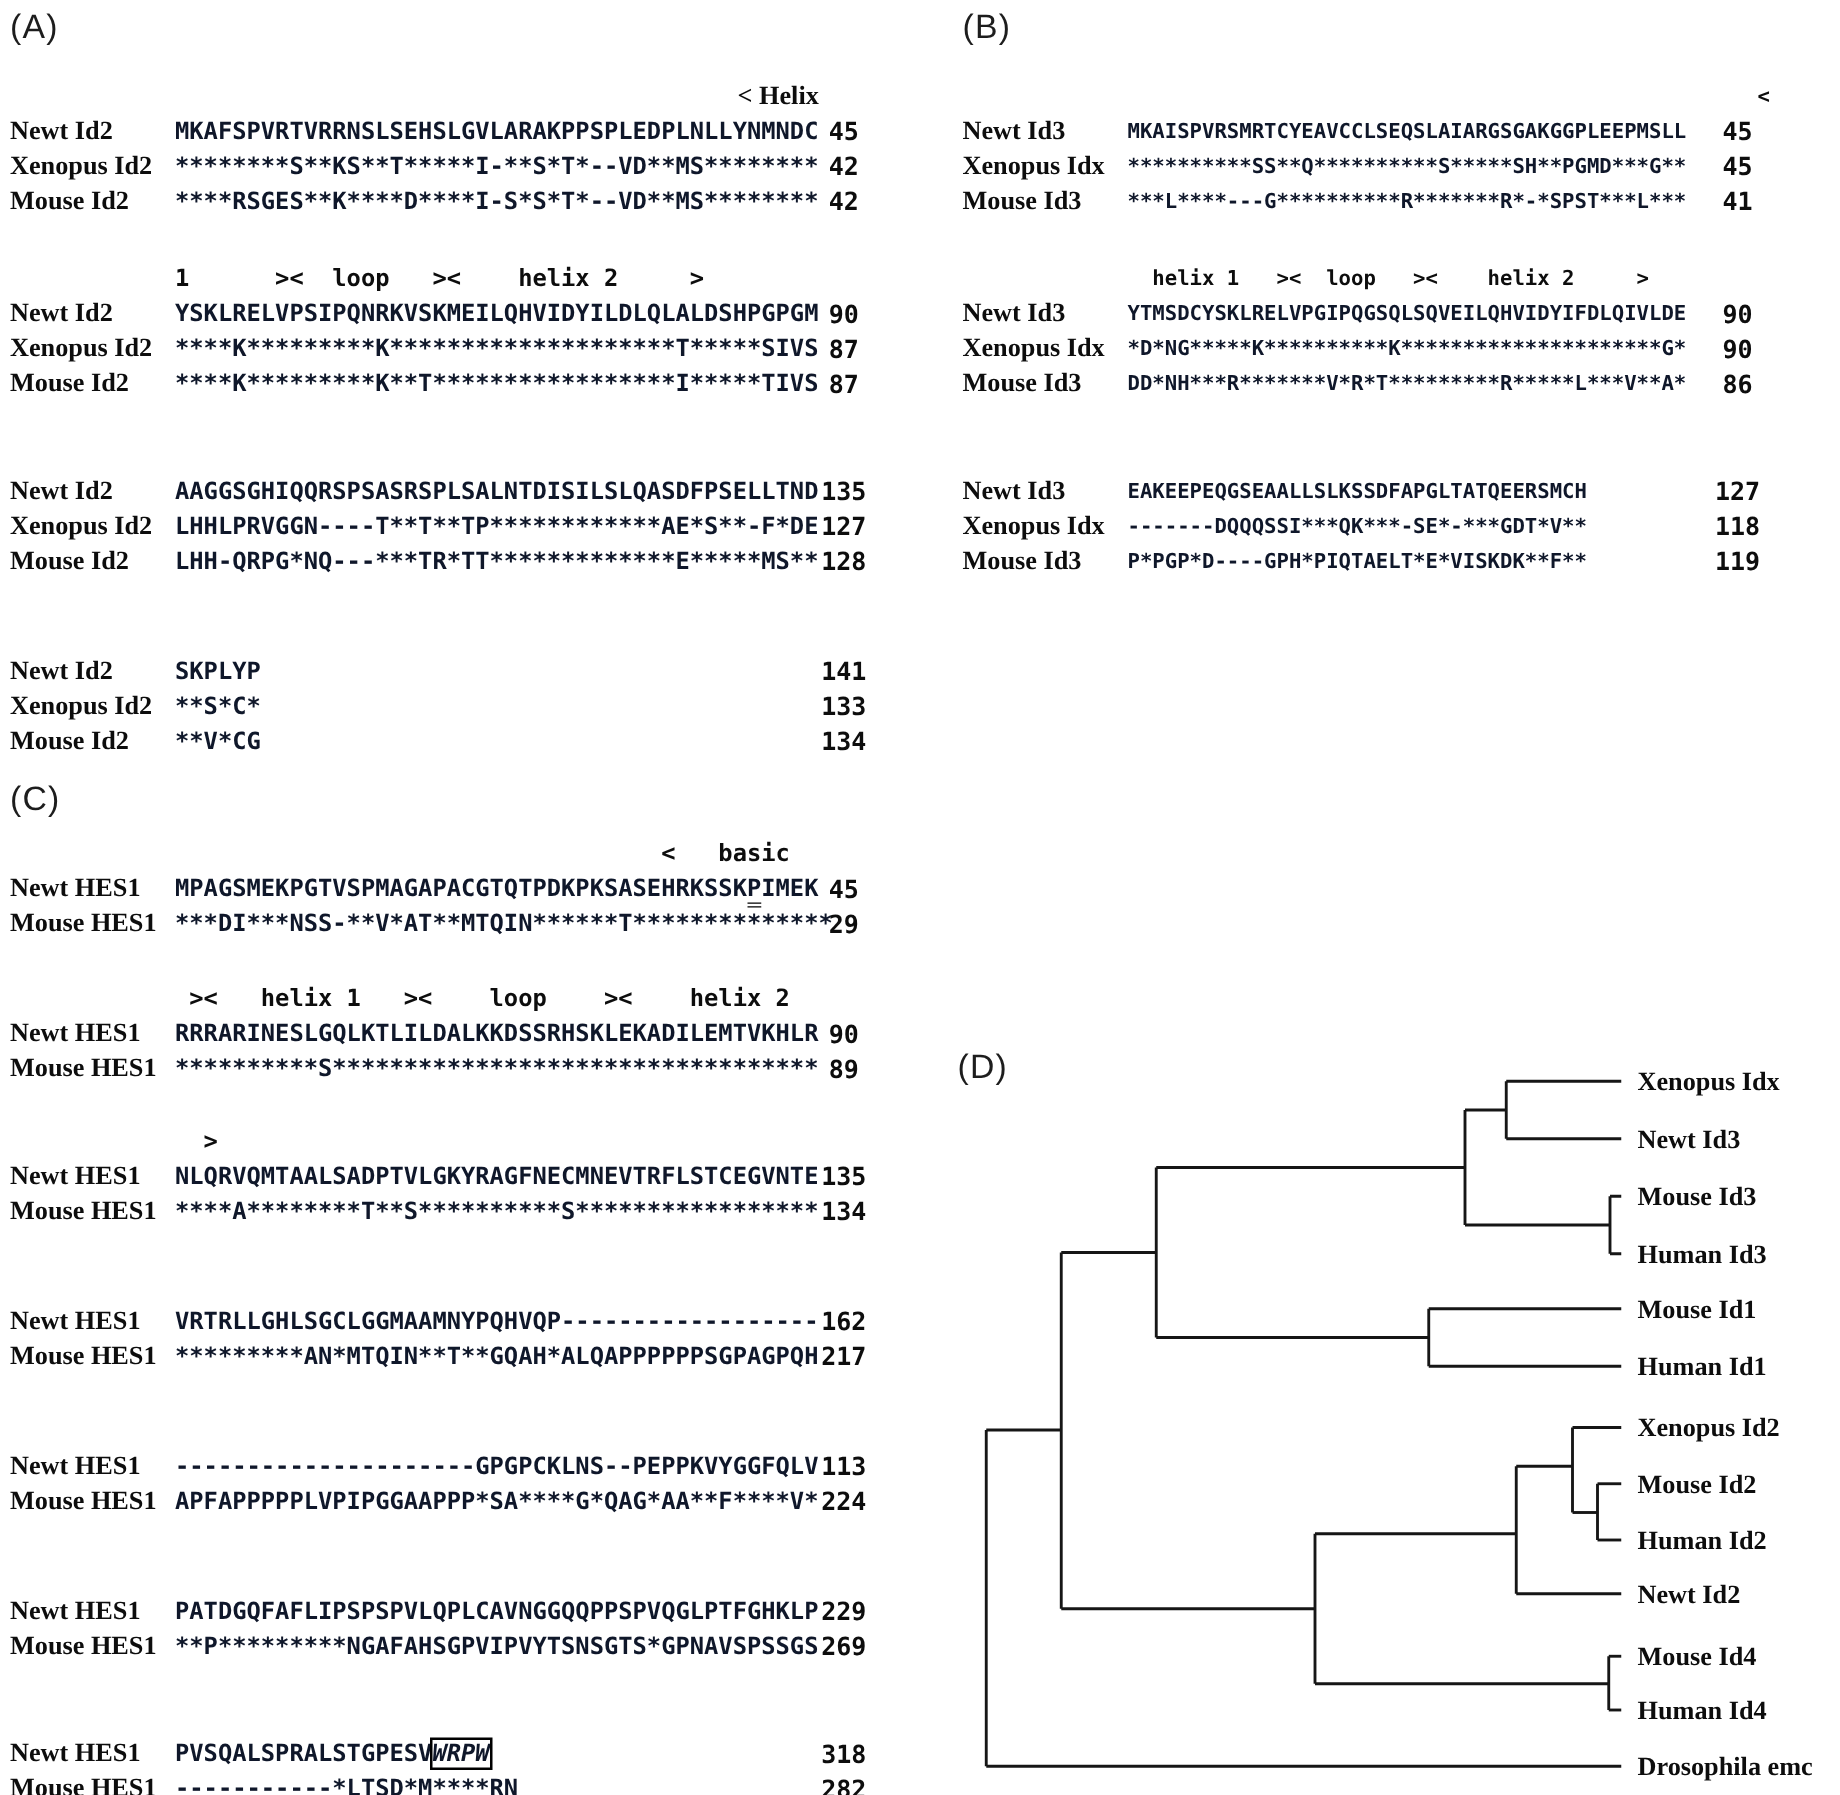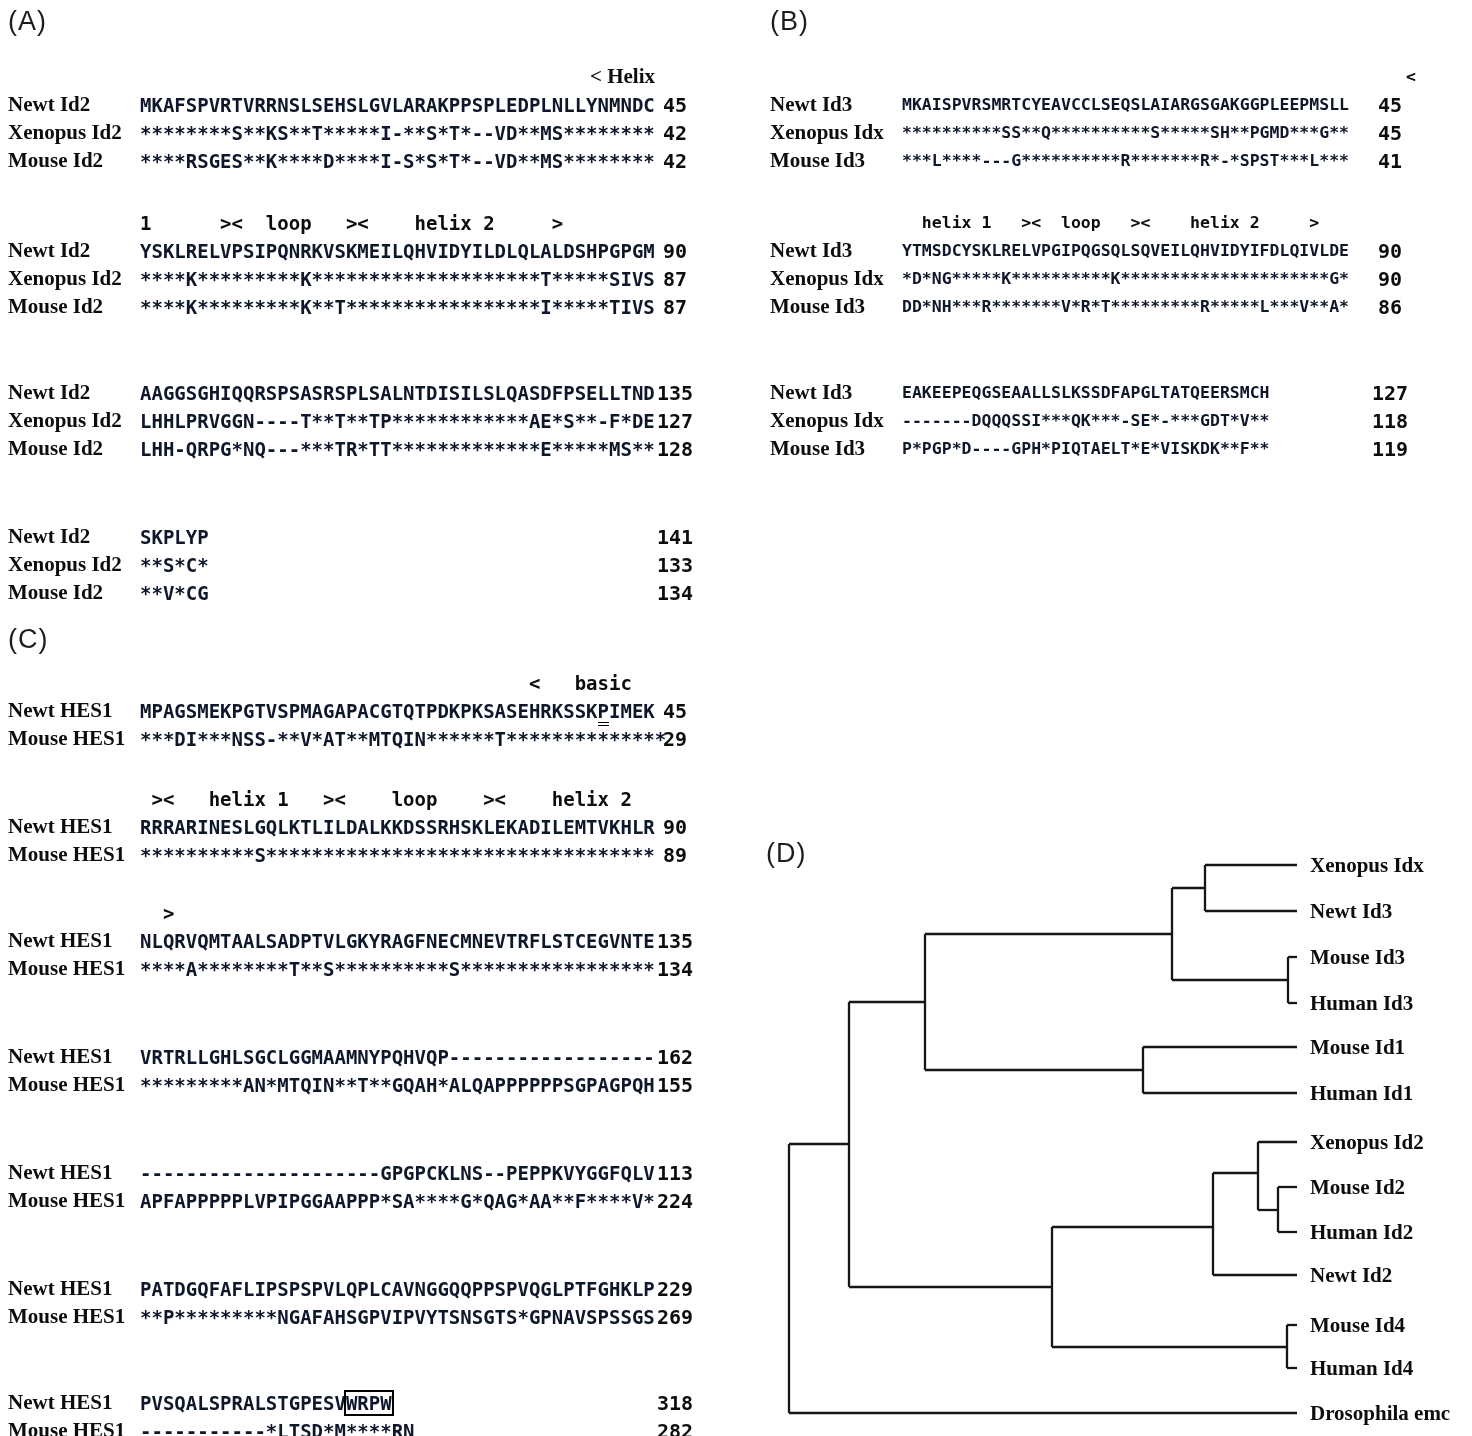--- a/index.html
+++ b/index.html
@@ -11,21 +11,21 @@
   .lbl{position:absolute;left:8px;top:2px;font:700 21px "Liberation Serif",serif;color:#0d0d0d;white-space:pre;}
   .seq{position:absolute;left:140px;top:4px;font:700 19px "DejaVu Sans Mono",monospace;color:#0f172a;white-space:pre;letter-spacing:0;}
   .num{position:absolute;left:640px;top:3px;width:70px;text-align:center;font:700 20px "DejaVu Sans Mono",monospace;color:#0d0d0d;}
   .hdr{position:absolute;left:140px;top:4px;font:700 19px "DejaVu Sans Mono",monospace;color:#0d0d0d;white-space:pre;}
   .serifhdr{position:absolute;top:2px;font:700 21px "Liberation Serif",serif;color:#0d0d0d;white-space:pre;}
   
   .pb .seq{font-size:16.5px;top:5px;text-align:center;}
   .pb .hdr{font-size:16.5px;top:5px;}
   .pb .num{left:598px;width:60px;}
   .pb .row .lbl{left:8px;}
-  .boxed{outline:2px solid #000;outline-offset:0px;}
+  .boxed{outline:2px solid #000;outline-offset:0px;font-style:italic;}
   .dul{border-bottom:4px double #000;}
   .tree-label{font:700 21px "Liberation Serif",serif;fill:#0d0d0d;}
   svg{position:absolute;}
 </style>
 </head>
 <body>
 
 <div class="page">
 
   <div class="tag" style="left:8px;top:6px">(A)</div>
@@ -229,21 +229,21 @@
 
     <div class="blk" style="left:0;top:1026px">
       <div class="row">
         <span class="lbl">Newt HES1</span>
         <span class="seq">VRTRLLGHLSGCLGGMAAMNYPQHVQP------------------</span>
         <span class="num">162</span>
       </div>
       <div class="row">
         <span class="lbl">Mouse HES1</span>
         <span class="seq">*********AN*MTQIN**T**GQAH*ALQAPPPPPPSGPAGPQH</span>
-        <span class="num">155</span>
+        <span class="num">217</span>
       </div>
     </div>
 
     <div class="blk" style="left:0;top:1142px">
       <div class="row">
         <span class="lbl">Newt HES1</span>
         <span class="seq">---------------------GPGPCKLNS--PEPPKVYGGFQLV</span>
         <span class="num">113</span>
       </div>
       <div class="row">

